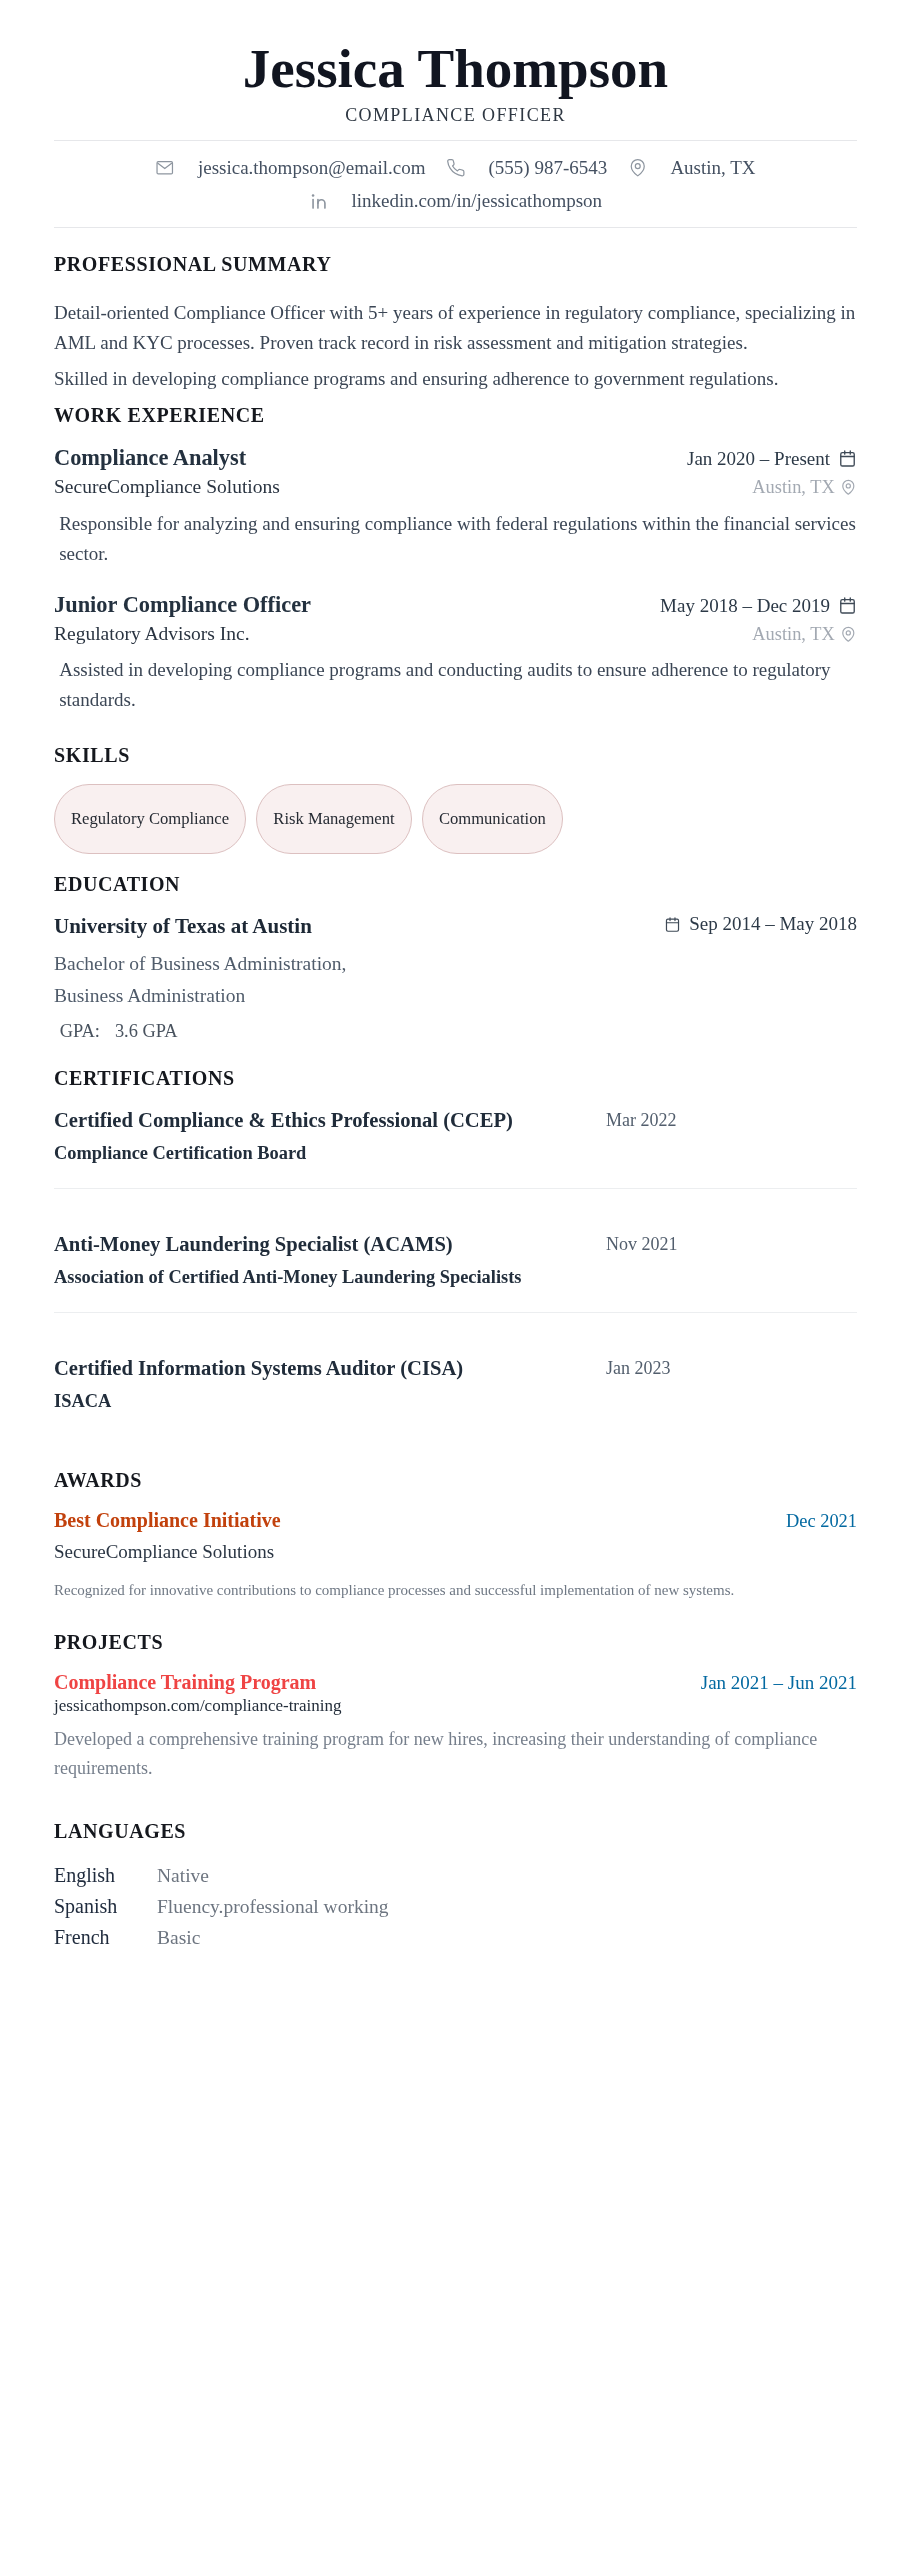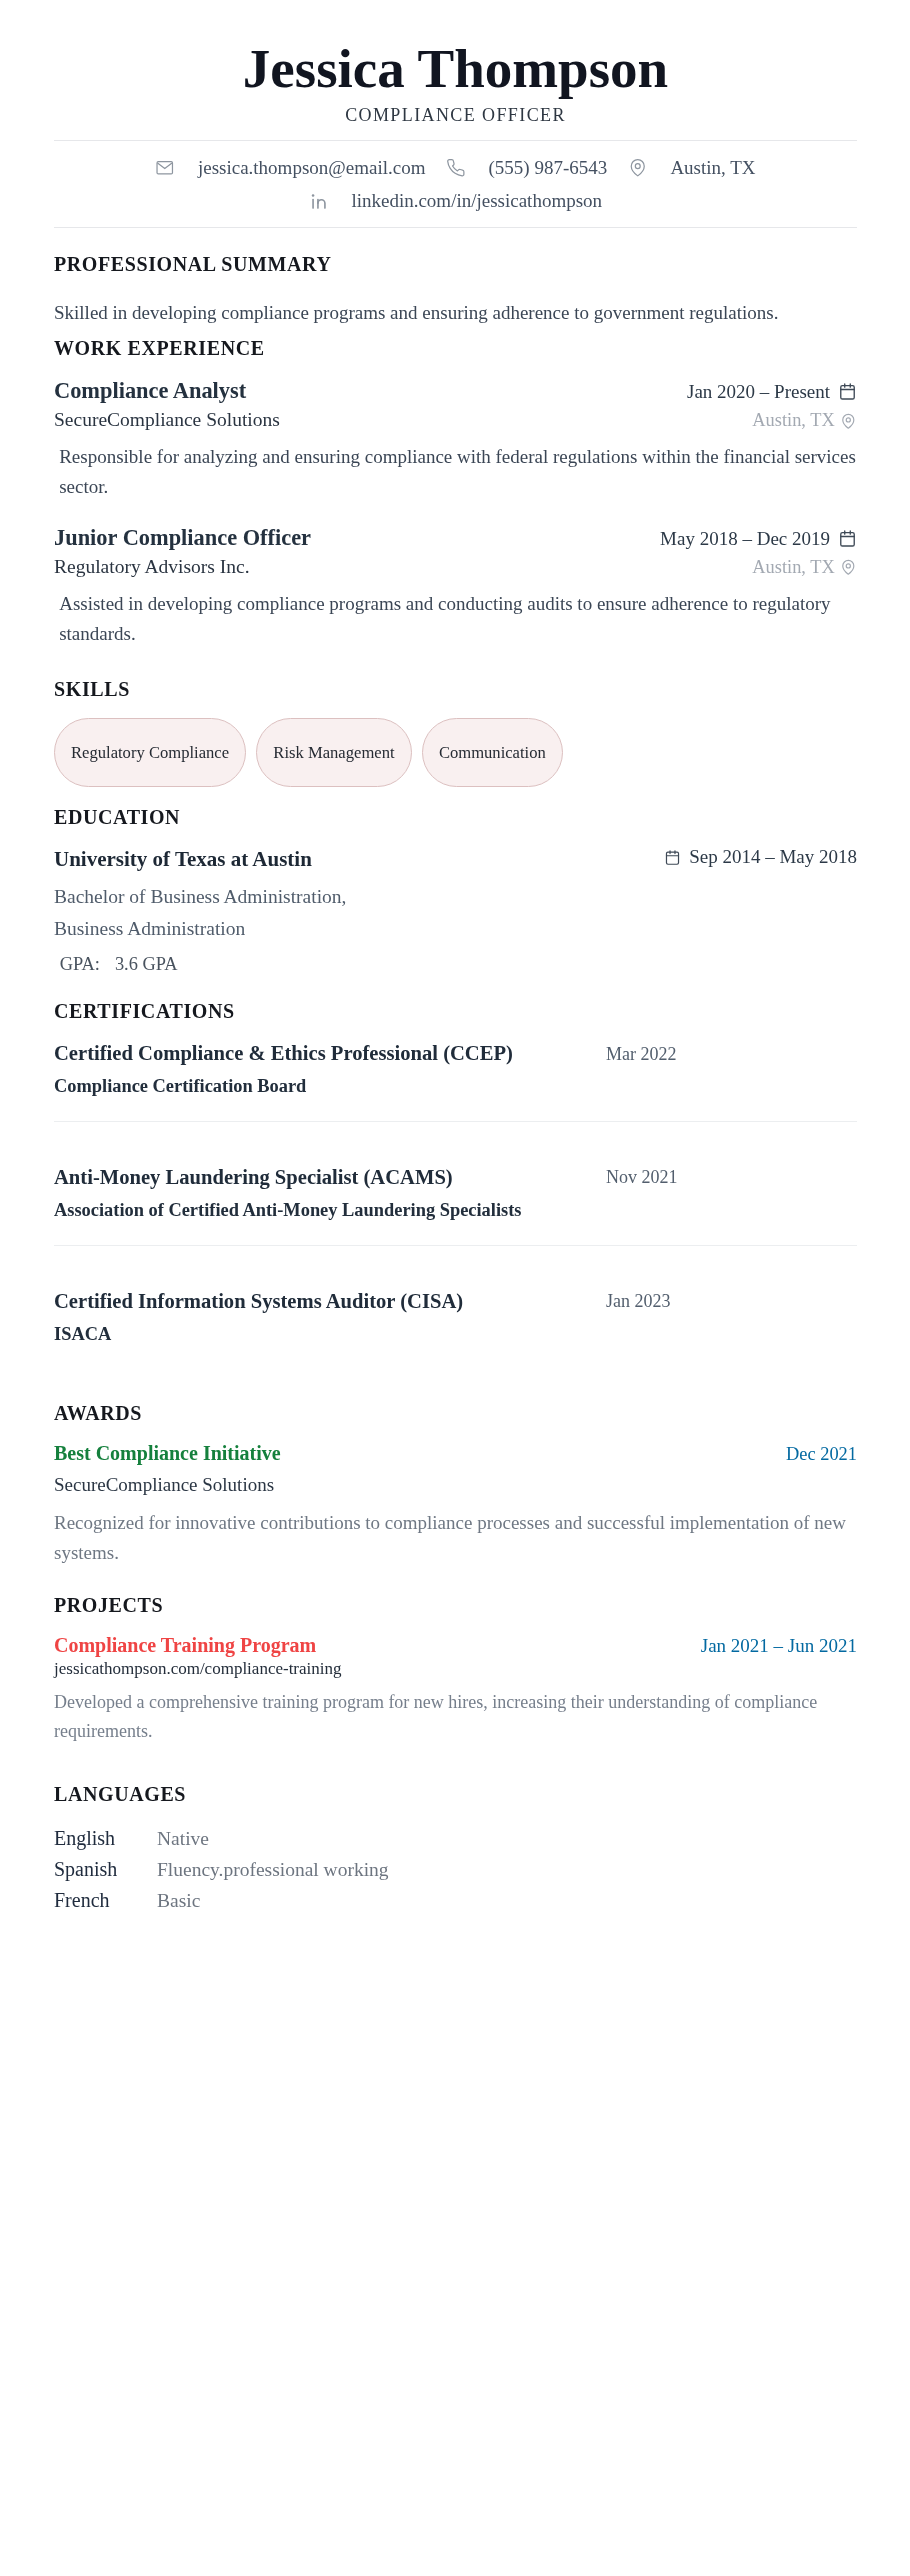--- a/index.html
+++ b/index.html
@@ -61,24 +61,24 @@
   .gpa-row{display:flex;gap:15px;margin-top:9.2px;padding-left:5.7px;font-size:18.4px;color:#49535f;}
 
   
   .cert-item{display:grid;grid-template-columns:1fr 251px;padding-bottom:24px;margin-bottom:42px;border-bottom:1.1px solid #eceef0;}
   .cert-item.last{border-bottom:none;margin-bottom:0;padding-bottom:0;}
   .cert-name{font-size:20.6px;font-weight:700;color:#202c3a;line-height:1.3;}
   .cert-date{font-size:18px;color:#525e6d;padding-top:3.4px;}
   .cert-issuer{grid-column:1;font-size:18.4px;font-weight:700;color:#222e3c;margin-top:9.2px;}
 
   
-  .award-title{font-size:20px;font-weight:700;color:#15803d;}
+  .award-title{font-size:20px;font-weight:700;color:#c2410c;}
   .dim-date{font-size:18.4px;color:#0369a1;white-space:nowrap;}
   .award-org{font-size:19px;color:#2b3644;margin-top:9.2px;}
-  .award-desc{font-size:19px;line-height:30px;color:#6f7884;margin-top:11.5px;hyphens:auto;}
+  .award-desc{font-size:15px;line-height:30px;color:#6f7884;margin-top:11.5px;hyphens:auto;}
 
   
   .proj-title{font-size:20px;font-weight:700;color:#ef4444;}
   .proj-url{font-size:17px;color:#232d3a;margin-top:2.3px;}
   .proj-desc{font-size:18px;line-height:29px;color:#767f8c;margin-top:9.2px;hyphens:auto;}
 
   
   .lang-row{display:flex;line-height:31px;}
   .lang-name{width:103px;flex:none;font-size:20px;color:#202c3e;}
   .lang-level{font-size:19.5px;color:#6d7580;}
@@ -133,20 +133,21 @@
           </span>
           <span>linkedin.com/in/jessicathompson</span>
         </span>
       </div>
     </div>
     <hr class="rule" style="margin-top:0;">
   </div>
 
   <div class="section summary">
     <h2>PROFESSIONAL SUMMARY</h2>
+    <p class="para">Detail-oriented Compliance Officer with 5+ years of experience in regulatory compliance, specializing in AML and KYC processes. Proven track record in risk assessment and mitigation strategies.</p>
     <p class="para">Skilled in developing compliance programs and ensuring adherence to government regulations.</p>
   </div>
 
   <div class="section work">
     <h2>WORK EXPERIENCE</h2>
 
     <div class="job">
       <div class="row-split">
         <span class="job-title">Compliance Analyst</span>
         <span class="date-chip">

